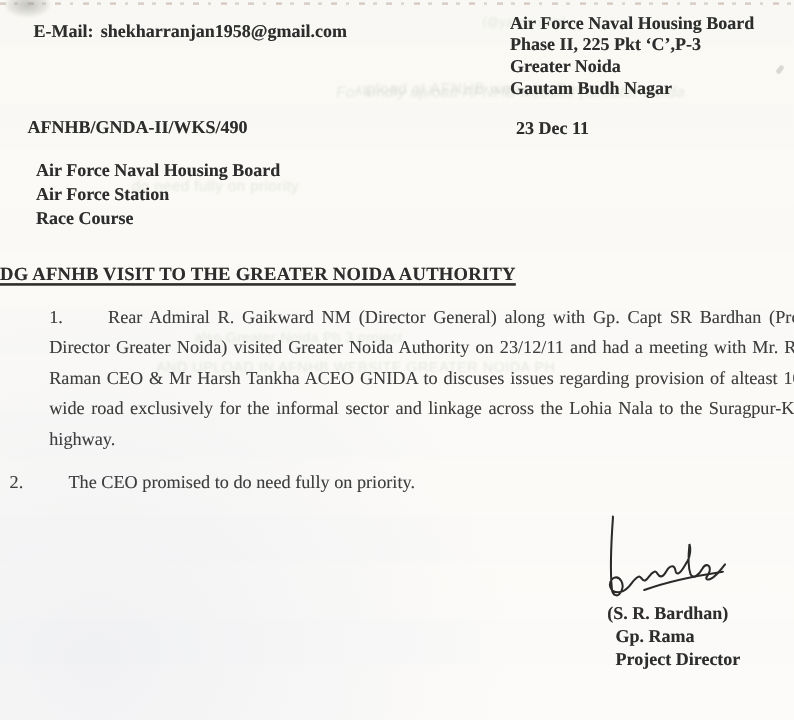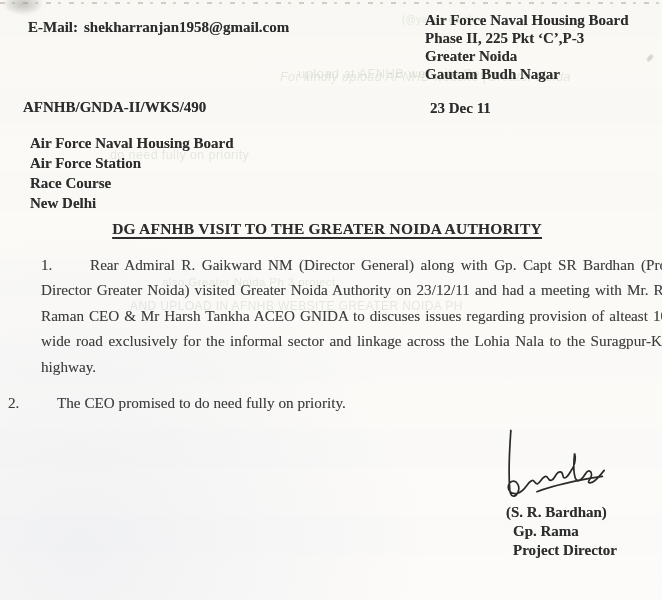--- a/index.html
+++ b/index.html
@@ -36,21 +36,21 @@
   
   .contact { position:absolute; left:28px; top:18px; font-weight:bold; font-size:15px; line-height:19px; }
   .contact .lbl-tel { display:inline-block; width:49px; }
   .contact .lbl-mail { margin-right:6px; }
   .sender { position:absolute; left:425px; top:11px; font-weight:bold; font-size:15px; line-height:18px; }
   .refnum { position:absolute; left:23px; top:99px; font-weight:bold; font-size:15px; }
   .date { position:absolute; left:430px; top:100px; font-weight:bold; font-size:15px; }
   .recipient { position:absolute; left:30px; top:133px; font-weight:bold; font-size:15px; line-height:20px; }
 
   .subject {
-    position:absolute; left:0; top:220px; width:542px; text-align:right;
+    position:absolute; left:0; top:220px; width:542px; text-align:left;
     font-weight:bold; font-size:15.5px; letter-spacing:.2px;
     color:#2d2d2d;
   }
   .subject span { text-decoration:underline; text-decoration-thickness:1.5px; text-underline-offset:3px; }
 
   .para {
     position:absolute; left:8px; width:648px; margin:0;
     font-size:15.2px; line-height:25.4px; text-align:justify; color:#3e3e3e;
     text-shadow:0 0 .4px rgba(90,90,90,.45);
   }
@@ -94,21 +94,20 @@
       <div>Gautam Budh Nagar</div>
     </div>
 
     <div class="refnum">AFNHB/GNDA-II/WKS/490</div>
     <div class="date">23 Dec 11</div>
 
     <div class="recipient">
       <div>Air Force Naval Housing Board</div>
       <div>Air Force Station</div>
       <div>Race Course</div>
-      <div>New Delhi</div>
     </div>
 
     <div class="subject">
       <span>DG AFNHB VISIT TO THE GREATER NOIDA AUTHORITY</span>
     </div>
 
     <p class="para para-1"><span class="pnum">1.</span><span>Rear Admiral R. Gaikward NM (Director General) along with Gp. Capt SR Bardhan (Project Director Greater Noida) visited Greater Noida Authority on 23/12/11 and had a meeting with Mr. Rama Raman CEO &amp; Mr Harsh Tankha ACEO GNIDA to discuses issues regarding provision of alteast 10 mt wide road exclusively for the informal sector and linkage across the Lohia Nala to the Suragpur-Kasna highway.</span></p>
 
     <p class="para para-2"><span class="pnum">2.</span><span>The CEO promised to do need fully on priority.</span></p>
 

